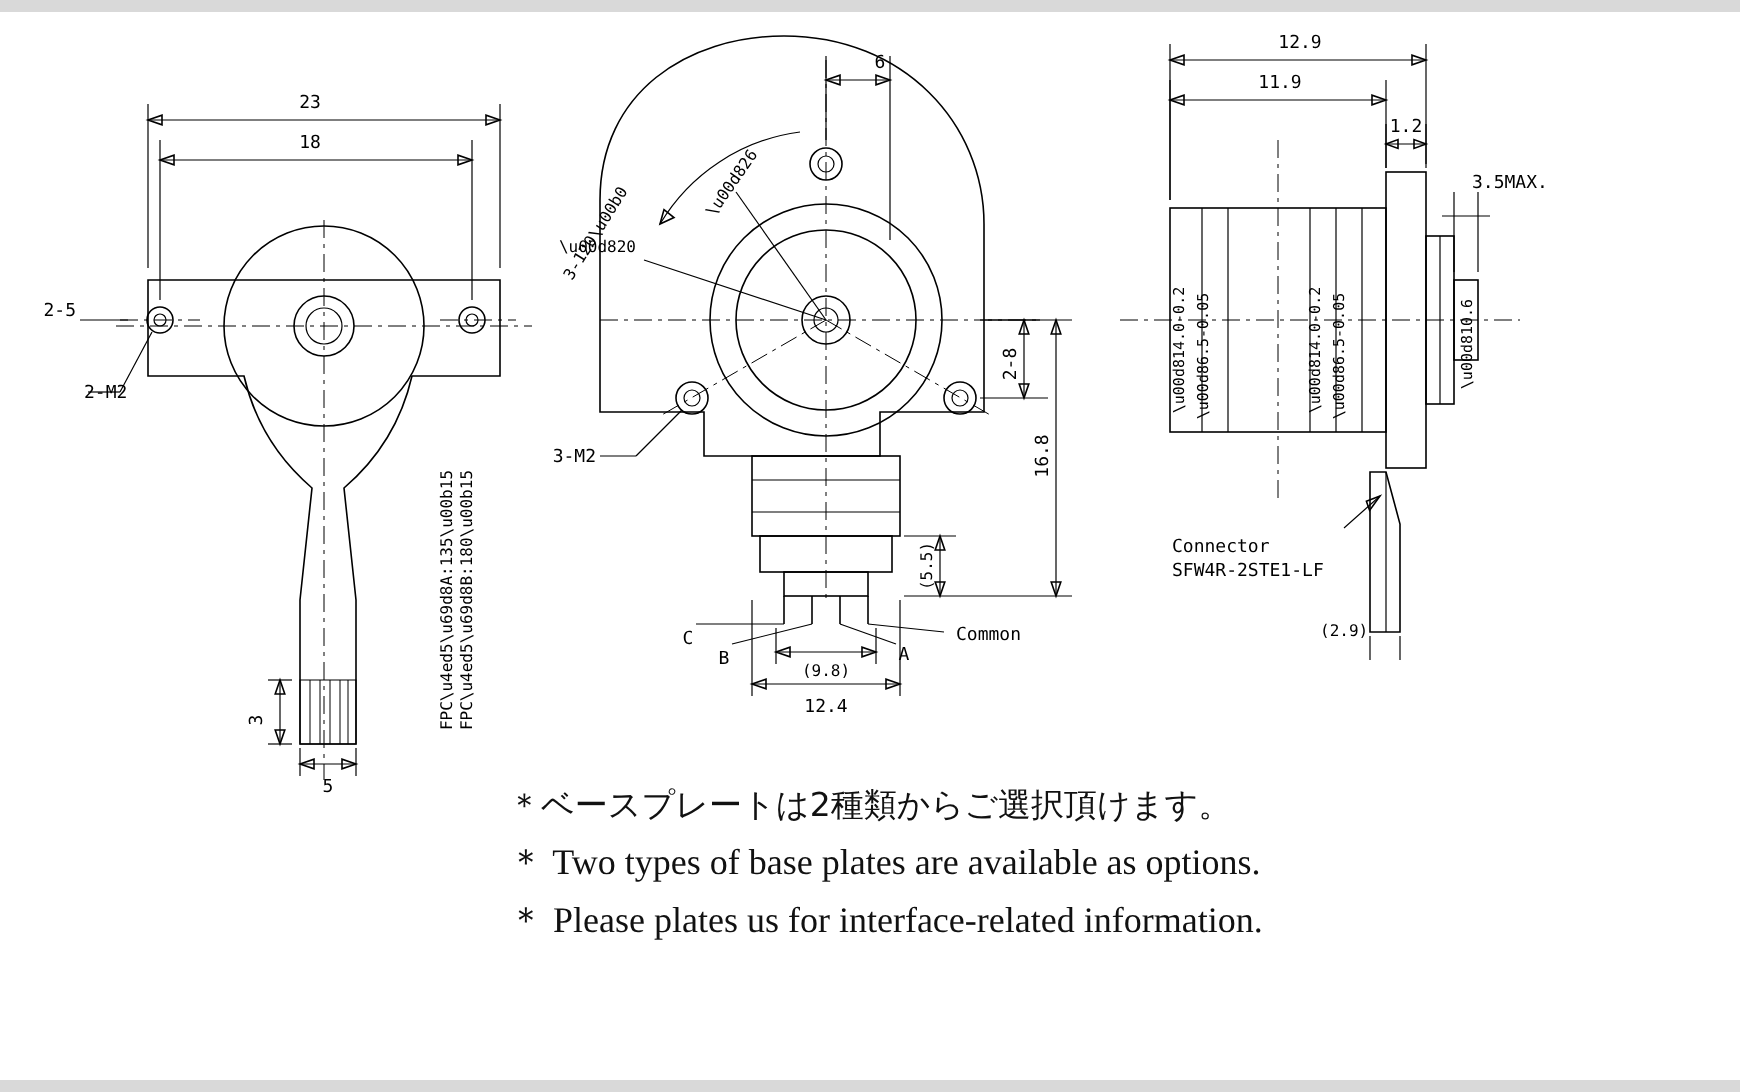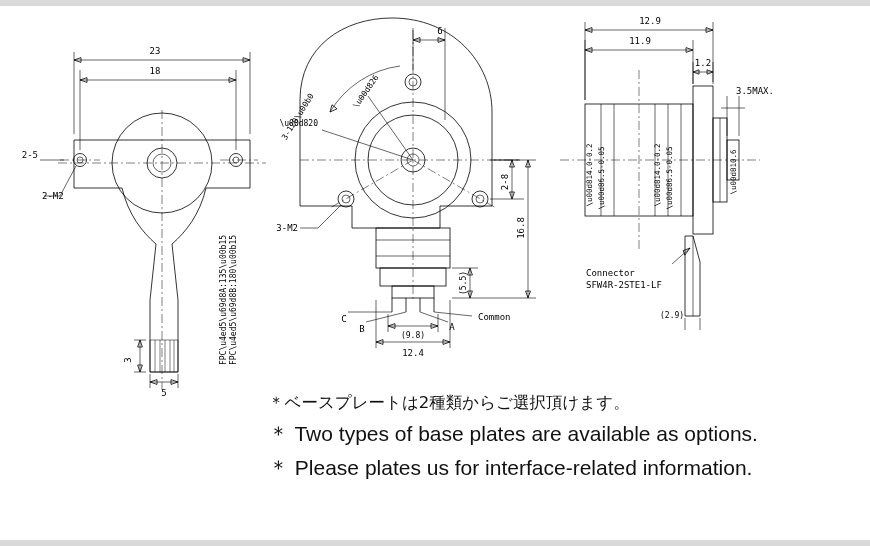--- a/index.html
+++ b/index.html
@@ -15,29 +15,29 @@
   .band.bottom{bottom:0;}
   svg{display:block;}
   .ln{stroke:#000;stroke-width:0.8;fill:none;}
   .thin{stroke:#000;stroke-width:0.6;fill:none;}
   .cl{stroke:#000;stroke-width:0.5;fill:none;stroke-dasharray:9 3 2 3;}
   .hatch{stroke:#000;stroke-width:0.5;fill:none;}
   .dimtxt{font-family:"DejaVu Sans Mono", monospace;font-size:9px;fill:#000;}
   .dimtxt8{font-family:"DejaVu Sans Mono", monospace;font-size:8px;fill:#000;}
   .dimtxt7{font-family:"DejaVu Sans Mono", monospace;font-size:7.5px;fill:#000;}
   .notes{
-    position:absolute;left:268px;top:390px;width:600px;
+    position:absolute;left:254px;top:390px;width:600px;
   }
   .note-jp{
     font-family:"DejaVu Sans", sans-serif;
     font-size:16.5px;color:#111;line-height:1.62;white-space:nowrap;
   }
   .note-en{
-    font-family:Liberation Sans, sans-serif;
-    font-size:21px;color:#111;line-height:1.62;white-space:nowrap;
+    font-family:Liberation Serif, serif;
+    font-size:18px;color:#111;line-height:1.62;white-space:nowrap;
   }
 </style>
 </head>
 <body>
 
 <div id="sheet">
 
   <div class="band top"></div>
   <div class="band bottom"></div>
 

